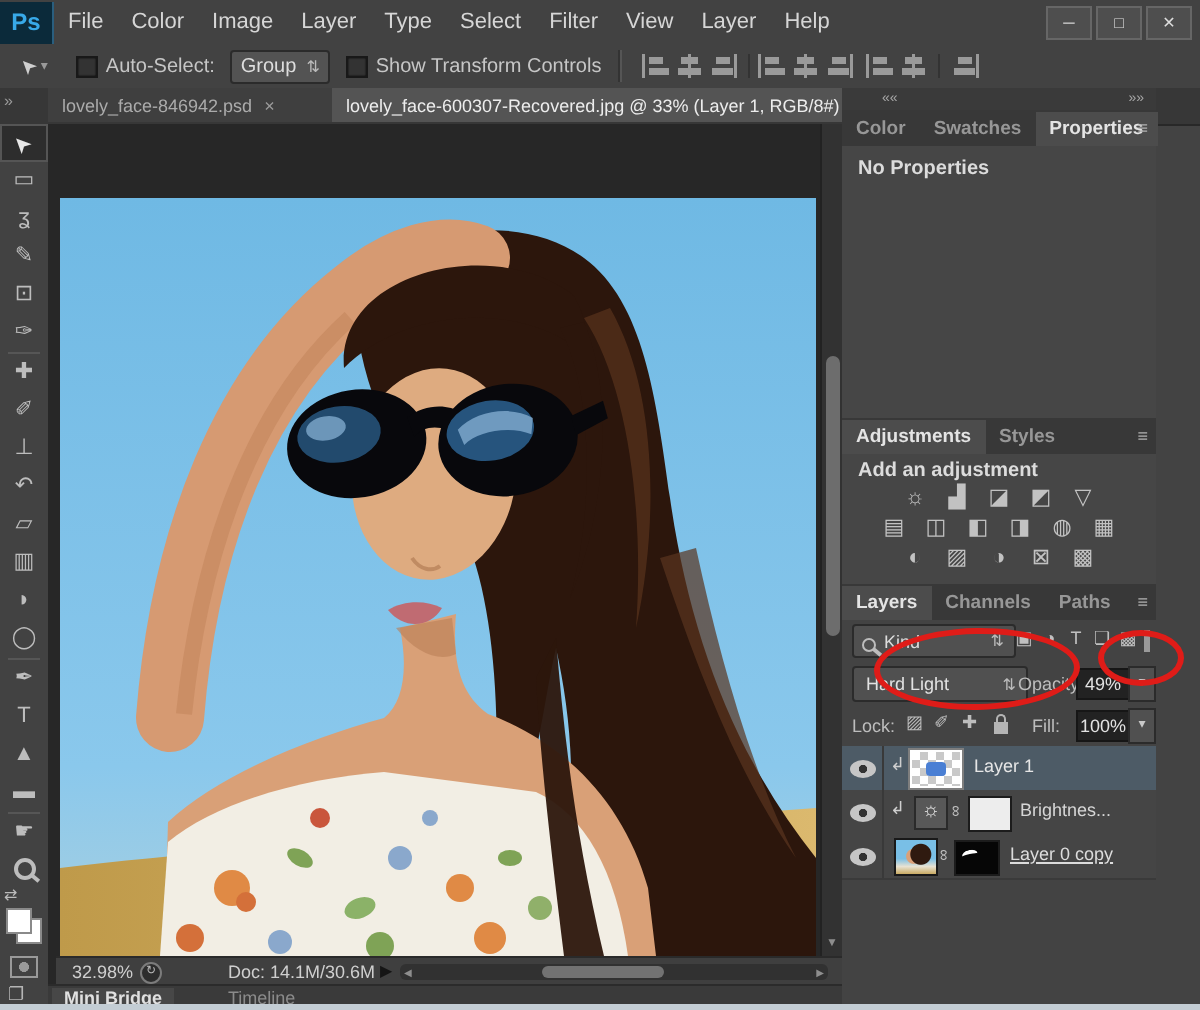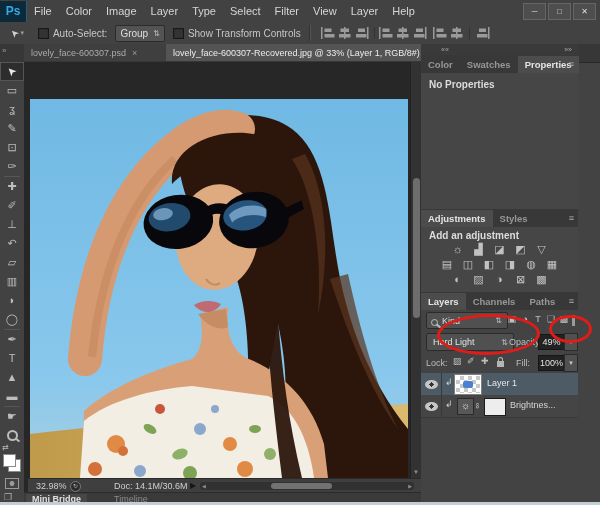--- a/index.html
+++ b/index.html
@@ -200,21 +200,21 @@
       <use href="#alL" x="112"></use>
         <use href="#alC" x="129"></use>
       <rect x="148" y="1" width="1" height="12" fill="#333"></rect>
       <use href="#alR" x="155"></use>
     </svg>
   </div>
 
   <div class="tabbar">
     <span class="tb-collapse">»</span>
     <div class="doc-tab inactive">
-      <span>lovely_face-600307.psd</span>
+      <span>lovely_face-846942.psd</span>
       <span class="tab-close">×</span>
     </div>
     <div class="doc-tab active">
       <span>lovely_face-600307-Recovered.jpg @ 33% (Layer 1, RGB/8#) *</span>
       <span class="tab-close">×</span>
     </div>
   </div>
 
   <div class="toolbar">
     <div class="tool selected"><span class="r-ul">➤</span></div>
@@ -438,20 +438,29 @@
         <div class="layer-row" style="top:85px;">
           <span class="eye-cell">
               <span class="eye"></span>
             </span>
           <span class="clip">↲</span>
           <span class="adj-thumb">☼</span>
           <span class="linkic" style="left:54px;top:6px;">∞</span>
           <span class="mask-white" style="left:63px;"></span>
           <span class="lname" style="left:89px;color:#d6d6d6;">Brightnes...</span>
         </div>
+        <div class="layer-row" style="top:107px;">
+          <span class="eye-cell">
+              <span class="eye"></span>
+            </span>
+          <span class="thumb-photo"></span>
+          <span class="linkic" style="left:48px;top:6px;">∞</span>
+          <span class="mask-black" style="left:56px;"></span>
+          <span class="lname underl" style="left:84px;color:#dcdcdc;">Layer 0 copy</span>
+        </div>
 
         <div class="lpanel-bottom">
           
           
           
           
           
           
           
         </div>

